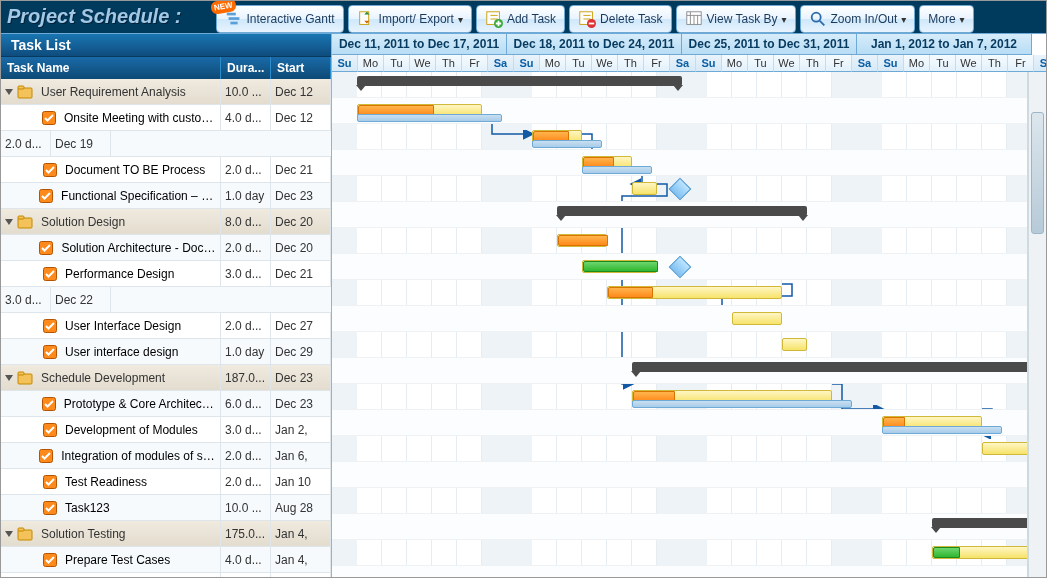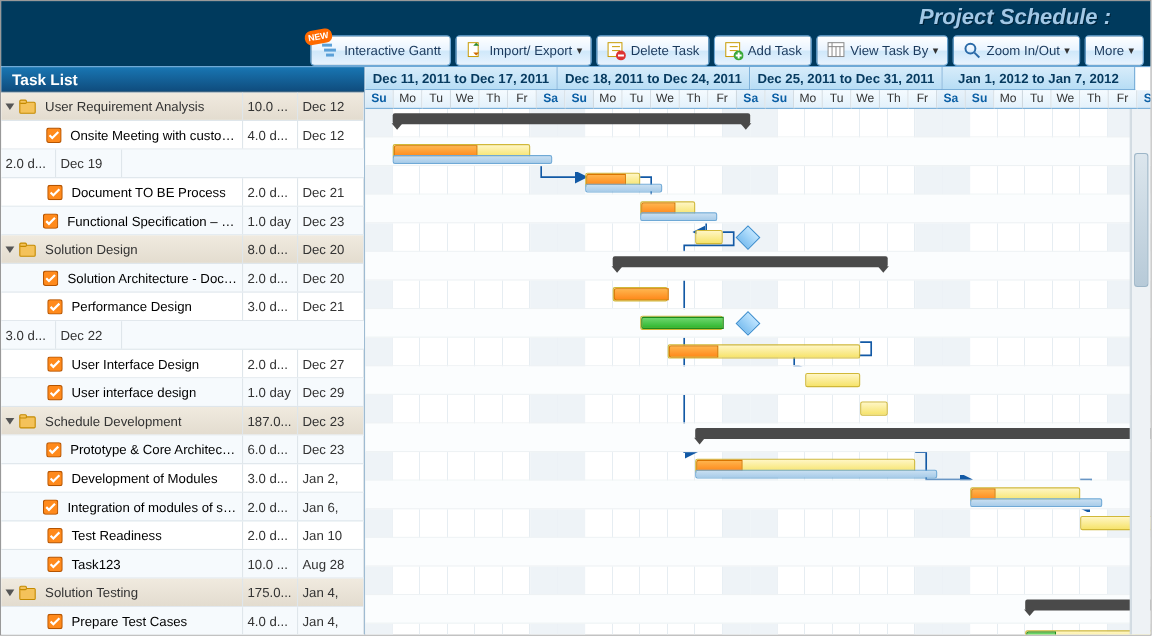--- a/index.html
+++ b/index.html
@@ -1,19 +1,19 @@
 <!DOCTYPE html>
 <html><head>
 <meta charset="utf-8">
 <style>
   html, body { margin:0; padding:0; font-family: Tahoma, Verdana, sans-serif; font-size:12px; background:#fff; }
   .app { width:1047px; height:578px; overflow:hidden; border:1px solid #999; box-sizing:border-box; display:flex; flex-direction:column; }
 
   
-  .header { background:#003a5d; padding:4px 6px 0 6px; display:flex; align-items:flex-end; gap:4px;flex-direction:column; }
+  .header { background:#003a5d; padding:4px 6px 0 6px; display:flex; align-items:flex-start; gap:4px; }
   .page-title { font-size:20px; font-weight:bold; font-style:italic; color:#a2c8e6; text-shadow:1px 1px 0 #00233a; margin-right:30px; white-space:nowrap; }
   .toolbar { display:flex; gap:4px; flex:1; align-items:center; }
   .tool-btn {
     background: linear-gradient(#ffffff, #e9f4ff 48%, #cfe8fa 52%, #e8f3fe);
     border:1px solid #6fa9d6; border-radius:4px;
     display:flex; align-items:center; gap:4px;
     padding:3px 8px; height:28px; box-sizing:border-box;
     font-size:12px; color:#1a395c; cursor:pointer;
   }
   .tool-btn .caret { font-size:10px; color:#333; }
@@ -149,34 +149,34 @@
             <path d="M8 12 L14 12 L11 15 Z" fill="#d06a00"></path>
           </svg>
         <span>Import/ Export</span>
         <span class="caret">▾</span>
       </div>
 
       <div class="tool-btn">
         <svg viewBox="0 0 20 20">
             <rect x="2" y="2" width="14" height="14" fill="#fff" stroke="#c79a00"></rect>
             <path d="M6 6h8M6 10h8" stroke="#c79a00"></path>
+            <circle cx="15" cy="15" r="5" fill="#3aa83a"></circle>
+            <path d="M15 12v6M12 15h6" stroke="#fff" stroke-width="2"></path>
+          </svg>
+        <span>Add Task</span>
+      </div>
+
+      <div class="tool-btn">
+        <svg viewBox="0 0 20 20">
+            <rect x="2" y="2" width="14" height="14" fill="#fff" stroke="#c79a00"></rect>
+            <path d="M6 6h8M6 10h8" stroke="#c79a00"></path>
             <circle cx="15" cy="15" r="5" fill="#d33"></circle>
             <path d="M12 15h6" stroke="#fff" stroke-width="2"></path>
           </svg>
         <span>Delete Task</span>
-      </div>
-
-      <div class="tool-btn">
-        <svg viewBox="0 0 20 20">
-            <rect x="2" y="2" width="14" height="14" fill="#fff" stroke="#c79a00"></rect>
-            <path d="M6 6h8M6 10h8" stroke="#c79a00"></path>
-            <circle cx="15" cy="15" r="5" fill="#3aa83a"></circle>
-            <path d="M15 12v6M12 15h6" stroke="#fff" stroke-width="2"></path>
-          </svg>
-        <span>Add Task</span>
       </div>
 
       <div class="tool-btn">
         <svg viewBox="0 0 20 20">
             <rect x="2" y="2" width="16" height="14" fill="#fff" stroke="#888"></rect>
             <path d="M2 6h16M6 2v14M10 6v10M14 6v10" stroke="#888"></path>
           </svg>
         <span>View Task By</span>
         <span class="caret">▾</span>
       </div>
@@ -194,20 +194,25 @@
         <span>More</span>
         <span class="caret">▾</span>
       </div>
     </div>
   </div>
 
   <div class="body">
 
     <div class="left">
       <div class="panel-title">Task List</div>
+      <div class="grid-head">
+        <div class="col col-name">Task Name</div>
+        <div class="col col-dura">Dura...</div>
+        <div class="col col-start">Start</div>
+      </div>
       <div class="rows" id="task-rows">
           <div class="row group">
             <div class="cell cell-name">
               <span class="tri"></span>
               <svg class="group-ico" viewBox="0 0 16 16">
                 <rect x="1" y="4" width="14" height="10" rx="1" fill="#f4c25a" stroke="#c48a00"></rect>
                 <rect x="1" y="2" width="6" height="3" rx="1" fill="#f4c25a" stroke="#c48a00"></rect>
               </svg>
               <span style="margin-left:4px;overflow:hidden;text-overflow:ellipsis;">User Requirement Analysis</span>
             </div>

